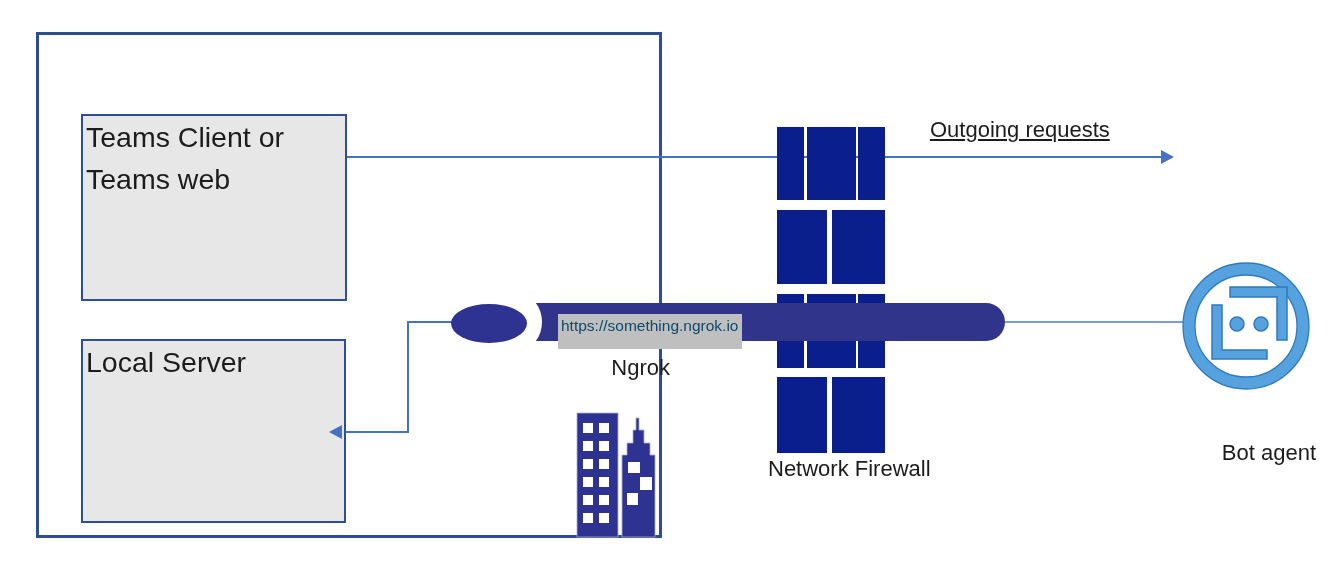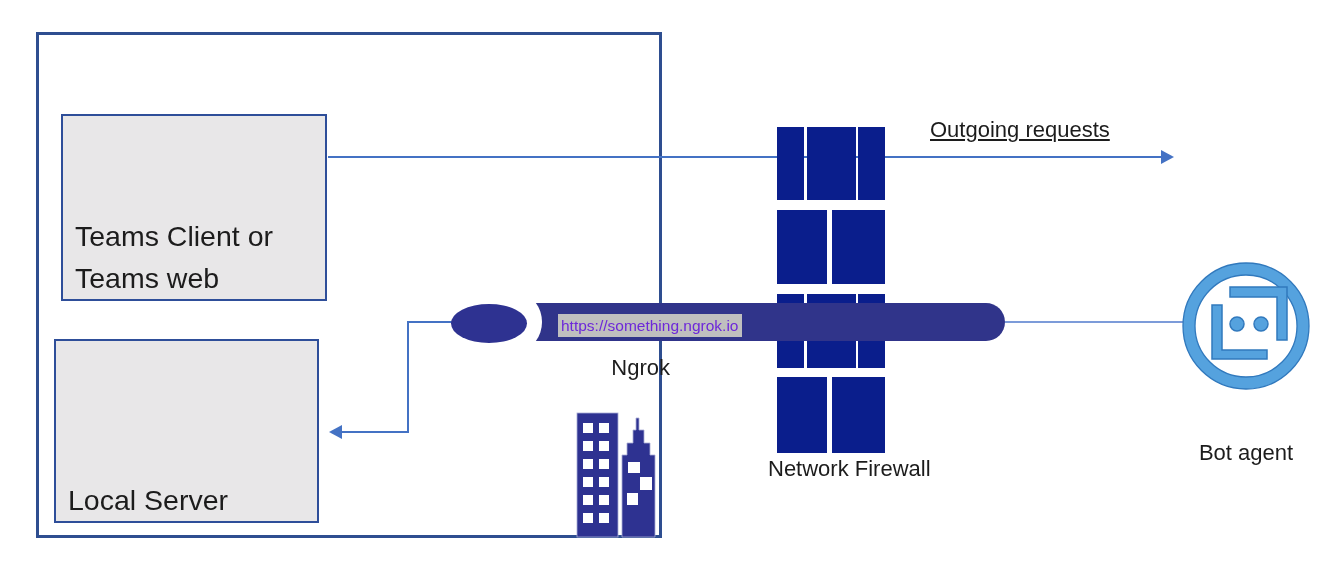--- a/index.html
+++ b/index.html
@@ -9,24 +9,24 @@
   }
   .abs{position:absolute;}
 
   
   .outer-rect{left:36px;top:32px;width:626px;height:506px;
     border:3px solid var(--boundary-border,#2e4e90);box-sizing:border-box;z-index:1;}
 
   
   .node-box{background:var(--box-fill,#e8e7e8);
     border:2.5px solid var(--box-border,#2e4e99);box-sizing:border-box;
-    display:flex;align-items:flex-end;font-size:28.5px;line-height:42px;
-    padding-left:12px;z-index:2;}
+    display:flex;align-items:flex-start;font-size:28.5px;line-height:42px;
+    padding-left:3px;z-index:2;margin-left:20px;}
   .box-teams{left:61px;top:114px;width:266px;height:187px;padding-right:52px;}
-  .box-local{left:54px;top:339px;width:265px;height:184px;}
+  .box-local{left:61px;top:339px;width:265px;height:184px;}
 
   
   .line{background:var(--connector,#4472c4);z-index:1;}
   .line-outgoing{left:328px;top:156px;width:834px;height:2px;}
   .arrow-right{left:1161px;top:150px;width:0;height:0;z-index:1;
     border-top:7px solid transparent;border-bottom:7px solid transparent;
     border-left:13px solid var(--connector,#4472c4);}
   .elbow-h1{left:408px;top:321px;width:44px;height:2px;}
   .elbow-v{left:407px;top:321px;width:2px;height:112px;}
   .elbow-h2{left:342px;top:431px;width:66px;height:2px;}
@@ -44,30 +44,30 @@
   .n1{left:0;width:27px;} .n2{left:30px;width:49px;} .n3{left:81px;width:27px;}
   .w1{left:0;width:50px;} .w2{left:55px;width:53px;}
 
   
   .tunnel-tube{left:517px;top:303px;width:488px;height:38px;
     background:var(--tube,#30348a);border-radius:10px 19px 19px 10px;z-index:4;}
   .tunnel-crescent{left:500px;top:295px;width:42px;height:54px;
     background:#ffffff;border-radius:50%;z-index:5;}
   .tunnel-mouth{left:451px;top:304px;width:76px;height:39px;
     background:var(--mouth,#2e3291);border-radius:50%;z-index:6;}
-  .tunnel-url{left:558px;top:314px;height:23px;line-height:23px;
-    background:var(--url-highlight,#bfbfbf);color:#6d28d9;font-size:15.5px;
+  .tunnel-url{left:558px;top:314px;height:35px;line-height:23px;
+    background:var(--url-highlight,#bfbfbf);color:#0c4a6e;font-size:15.5px;
     padding:0 3px;white-space:nowrap;z-index:7;}
 
   
   .lbl{white-space:nowrap;z-index:8;}
   .lbl-outgoing{left:930px;top:117px;font-size:22px;text-decoration:underline;}
   .lbl-firewall{left:750px;top:456px;font-size:22px;margin-left:18px;}
   .lbl-ngrok{left:540px;top:355px;width:130px;text-align:right;font-size:22px;}
-  .lbl-bot{left:1176px;top:440px;width:140px;text-align:center;font-size:22px;}
+  .lbl-bot{left:1176px;top:440px;width:140px;text-align:right;font-size:22px;}
 
   
   .buildings-svg{left:575px;top:410px;z-index:3;}
   .bot-svg{left:1182px;top:262px;z-index:3;}
   .bld{fill:var(--mouth,#2e3291);stroke:#a9acd6;stroke-width:0.8;}
   .bld-win{fill:#ffffff;stroke:none;}
   .bot-ring{fill:#ffffff;stroke:var(--bot-blue,#55a2de);stroke-width:12;}
   .bot-ring-edge{fill:none;stroke:var(--bot-outline,#3179bd);stroke-width:1.3;}
   .bot-part{fill:var(--bot-blue,#55a2de);stroke:var(--bot-outline,#3179bd);stroke-width:1.5;}
 </style>

